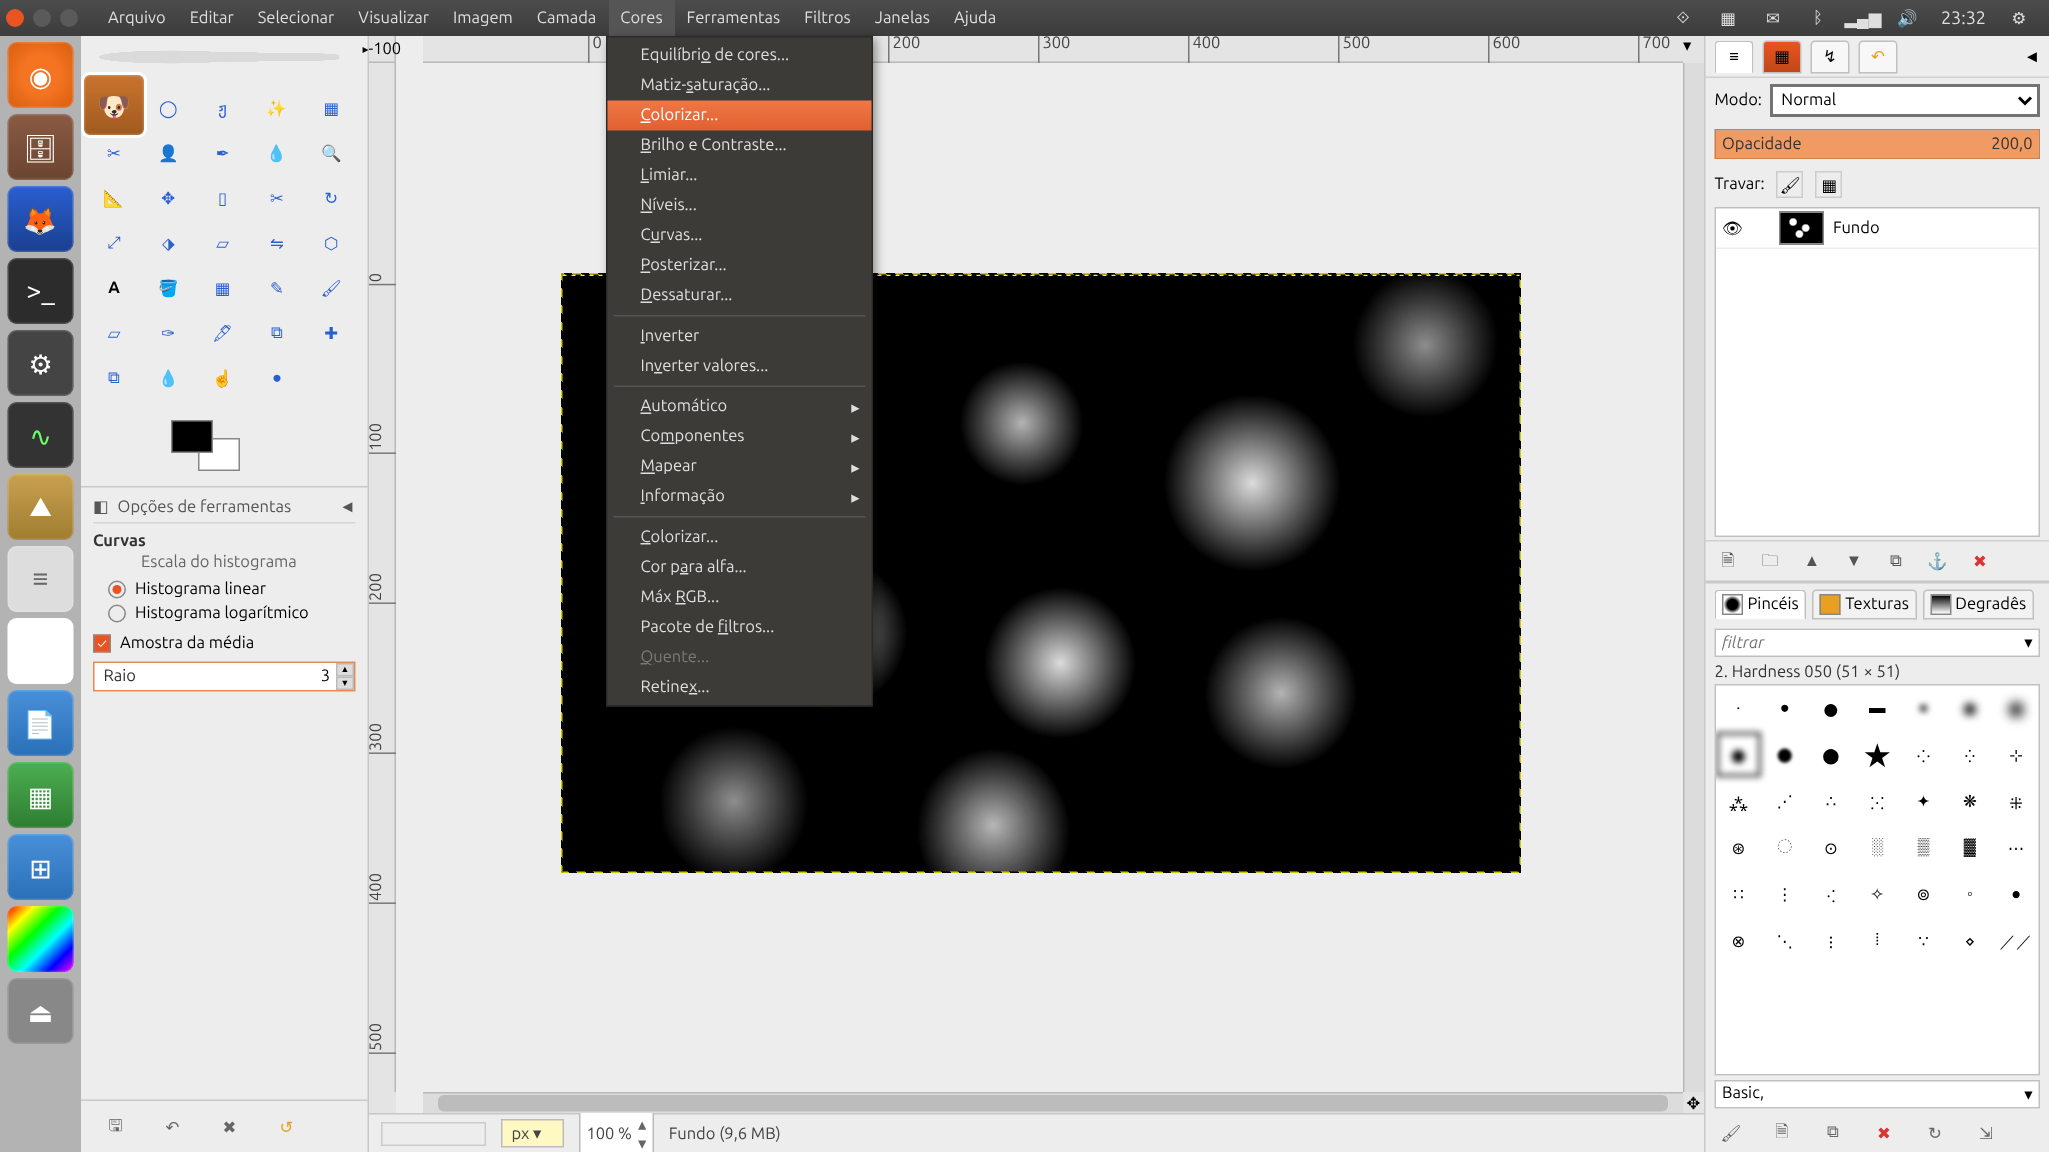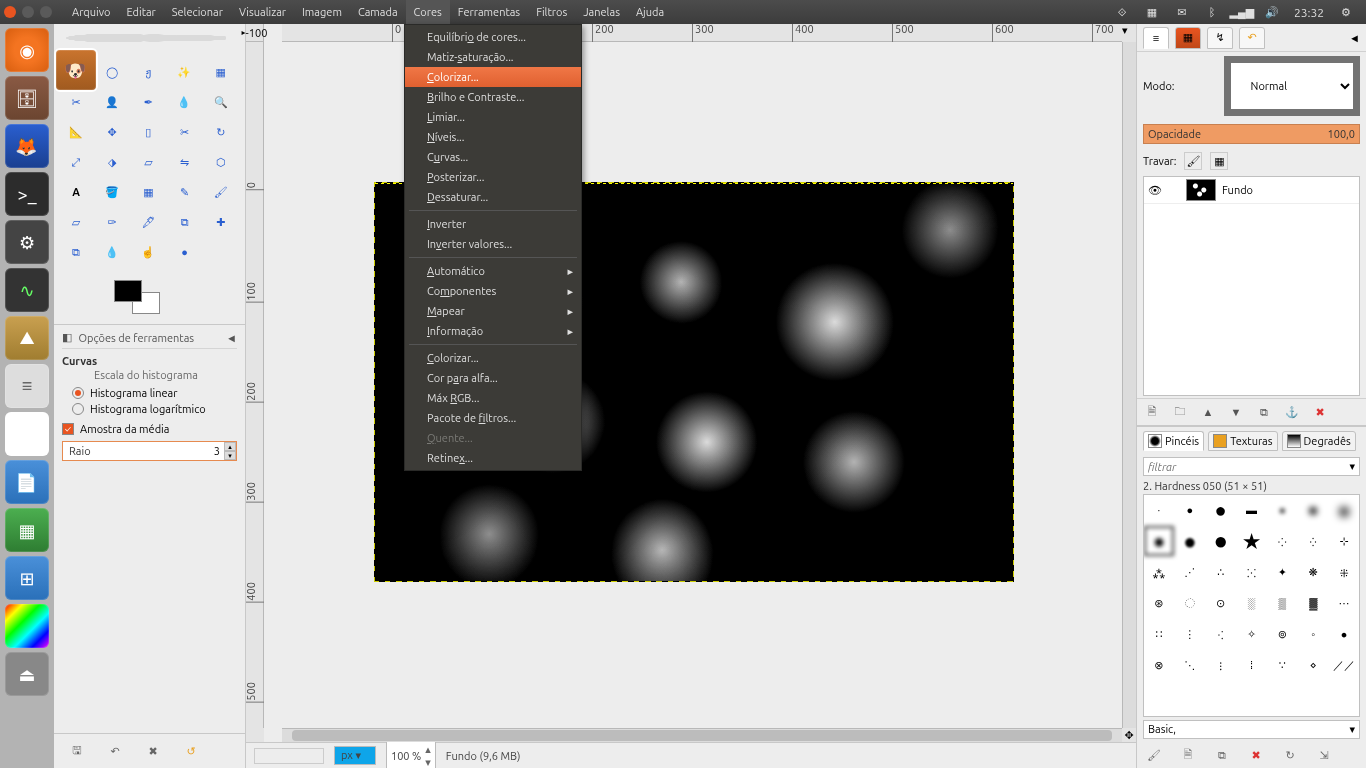--- a/index.html
+++ b/index.html
@@ -108,41 +108,41 @@
   radial-gradient(circle at 45% 92%, rgba(255,255,255,0.6) 0%, transparent 13%),
   radial-gradient(circle at 90% 12%, rgba(255,255,255,0.5) 0%, transparent 10%);
   mix-blend-mode: screen;
 }
 .selection-border { position:absolute; left:110px; top:140px; width:640px; height:400px; border:1px dashed #000; background-image: linear-gradient(90deg,#ff0 50%,#000 50%); background-size:6px 1px; background-repeat:repeat-x; pointer-events:none; }
 .selection-border { border:1px dashed; border-image: repeating-linear-gradient(45deg,#cc0 0 4px,#000 4px 8px) 1; }
 .hscroll { height:14px; background:#dcdcdc; border-top:1px solid #b8b8b8; margin-left:18px; position:relative;}
 .hscroll .thumb { position:absolute; left:10px; right:10px; top:1px; bottom:1px; background:#bcbcbc; border-radius:4px;}
 .vscroll { width:14px; background:#dcdcdc; border-left:1px solid #b8b8b8; }
 .status { height:26px; border-top:1px solid #c8c8c8; display:flex; align-items:center; padding:0 8px; gap:10px; color:#444; }
-.status .unit { border:1px solid #bbb; padding:2px 14px 2px 6px; background:#0ea5e9; position:relative;}
+.status .unit { border:1px solid #bbb; padding:2px 14px 2px 6px; background:#fef9c3; position:relative;}
 .status .zoom { border:1px solid #bbb; padding:2px 4px; background:#fff; display:flex; align-items:center; gap:4px;}
 .status .zoom .sp{display:flex;flex-direction:column;font-size:7px;color:#666;}
 
 
 .dropdown { position:absolute; left:404px; top:24px; width:178px; background:#3c3b37; color:#dfdfdf; border:1px solid #2a2a28; box-shadow:2px 2px 6px rgba(0,0,0,0.4); z-index:200; padding:2px 0;}
 .dropdown .ditem { padding:4px 22px 4px 22px; cursor:default; position:relative;}
 .dropdown .ditem.hover { background:linear-gradient(#f07746,#e06030); color:#fff; }
 .dropdown .ditem.disabled { color:#7a7a76; }
 .dropdown .ditem .arrow { position:absolute; right:8px; top:4px; }
 .dropdown .sep { height:1px; background:#555; margin:3px 4px; }
 .dropdown .ul { text-decoration:underline; }
 
 
 .right-dock { width:230px; background:#ededed; border-left:1px solid #c8c8c8; display:flex; flex-direction:column; }
 .dock-tabs { height:28px; display:flex; align-items:center; padding:4px 6px; gap:6px; border-bottom:1px solid #d0d0d0;}
 .dock-tab { width:26px; height:22px; border:1px solid #c0c0c0; border-radius:3px 3px 0 0; background:#f7f7f7; display:flex; align-items:center; justify-content:center;}
 .dock-tab.sel { background:#fff; border-bottom-color:#fff;}
 .dock-tabs .spacer{flex:1;}
 .mode-row { display:flex; align-items:center; padding:4px 6px; gap:5px;}
-.mode-row select { flex:1; border:7px solid #737373; background:#fff; padding:16px;margin-left:44px; }
+.mode-row select { flex:1; border:2px solid #737373; background:#fff; padding:2px; }
 .opacity-row { margin:4px 6px; border:1px solid #c88050; background:linear-gradient(to right,#ef9b63 0%,#ef9b63 100%); display:flex; padding:3px 4px; color:#333;}
 .opacity-row .lbl{flex:1;}
 .lock-row { display:flex; align-items:center; gap:8px; padding:4px 6px;}
 .lock-row .ico{width:18px;height:18px;border:1px solid #ccc; display:flex;align-items:center;justify-content:center;}
 .layer-list { flex:0 0 220px; background:#fff; border:1px solid #c0c0c0; margin:2px 6px; display:flex; flex-direction:column;}
 .layer-row { display:flex; align-items:center; padding:2px 4px; gap:6px; border-bottom:1px solid #eee;}
 .layer-row .eye{width:16px;}
 .layer-row .thumb{width:30px; height:22px; background:#000; background-image:radial-gradient(circle at 30% 30%,#fff 2px,transparent 3px),radial-gradient(circle at 60% 50%,#fff 2px,transparent 3px),radial-gradient(circle at 45% 70%,#fff 2px,transparent 3px); border:1px solid #888;}
 .layer-btns { display:flex; gap:10px; padding:4px 6px; border-top:1px solid #d0d0d0; color:#555;}
 .layer-btns .b{width:18px;height:18px;display:flex;align-items:center;justify-content:center;}
@@ -361,21 +361,21 @@
       <div class="dock-tab" style="color:#e9a020;">↶</div>
       <div class="spacer"></div>
       <div>◄</div>
     </div>
     <div class="mode-row">
       <span>Modo:</span>
       <select><option>Normal</option></select>
     </div>
     <div class="opacity-row">
       <span class="lbl">Opacidade</span>
-      <span>100,0</span>
+      <span>200,0</span>
     </div>
     <div class="lock-row">
       <span>Travar:</span>
       <div class="ico">🖌</div>
       <div class="ico">▦</div>
     </div>
     <div class="layer-list">
       <div class="layer-row">
         <div class="eye">👁</div>
         <div style="width:10px;"></div>

